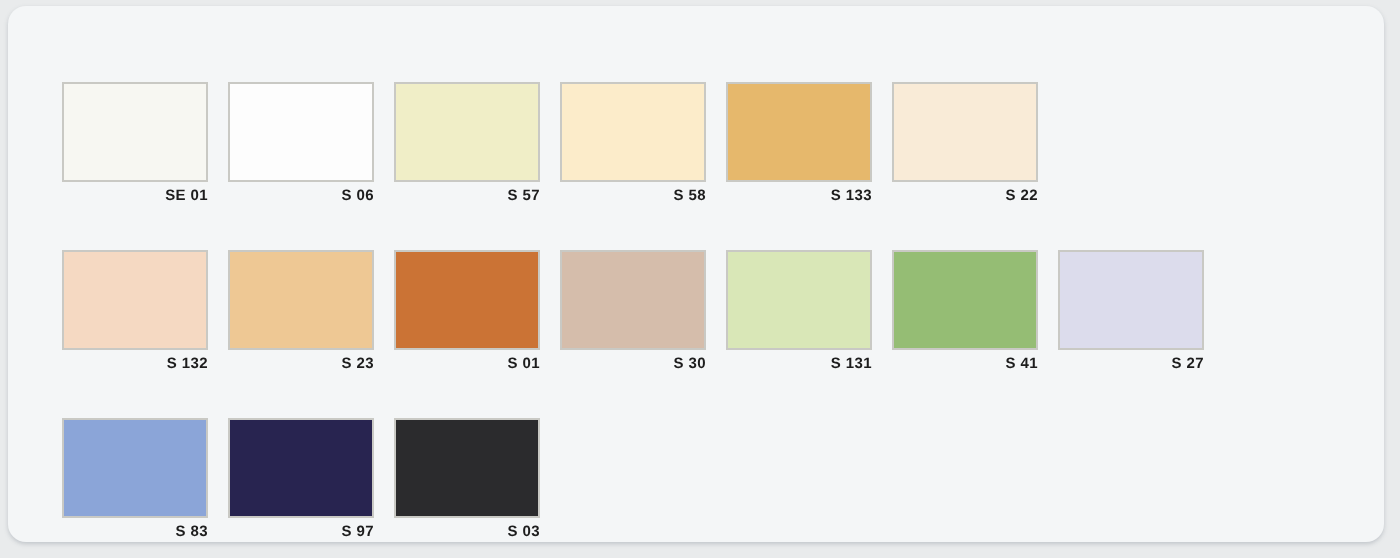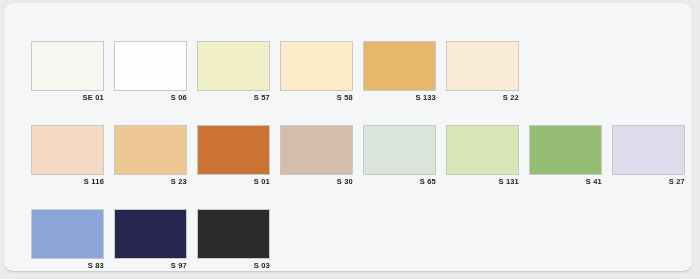--- a/index.html
+++ b/index.html
@@ -93,37 +93,33 @@
           <div class="swatch-label">S 133</div>
         </div>
         <div class="swatch-cell">
           <div class="swatch-chip" style="background: rgb(249, 235, 215);"></div>
           <div class="swatch-label">S 22</div>
         </div>
       </div>
       <div class="swatch-row">
         <div class="swatch-cell">
           <div class="swatch-chip" style="background: rgb(245, 217, 194);"></div>
-          <div class="swatch-label">S 116</div>
+          <div class="swatch-label">S 132</div>
         </div>
         <div class="swatch-cell">
           <div class="swatch-chip" style="background: rgb(238, 200, 148);"></div>
           <div class="swatch-label">S 23</div>
         </div>
         <div class="swatch-cell">
           <div class="swatch-chip" style="background: rgb(203, 115, 53);"></div>
           <div class="swatch-label">S 01</div>
         </div>
         <div class="swatch-cell">
           <div class="swatch-chip" style="background: rgb(213, 189, 171);"></div>
           <div class="swatch-label">S 30</div>
-        </div>
-        <div class="swatch-cell">
-          <div class="swatch-chip" style="background: rgb(218, 228, 219);"></div>
-          <div class="swatch-label">S 65</div>
         </div>
         <div class="swatch-cell">
           <div class="swatch-chip" style="background: rgb(217, 231, 183);"></div>
           <div class="swatch-label">S 131</div>
         </div>
         <div class="swatch-cell">
           <div class="swatch-chip" style="background: rgb(149, 189, 116);"></div>
           <div class="swatch-label">S 41</div>
         </div>
         <div class="swatch-cell">

